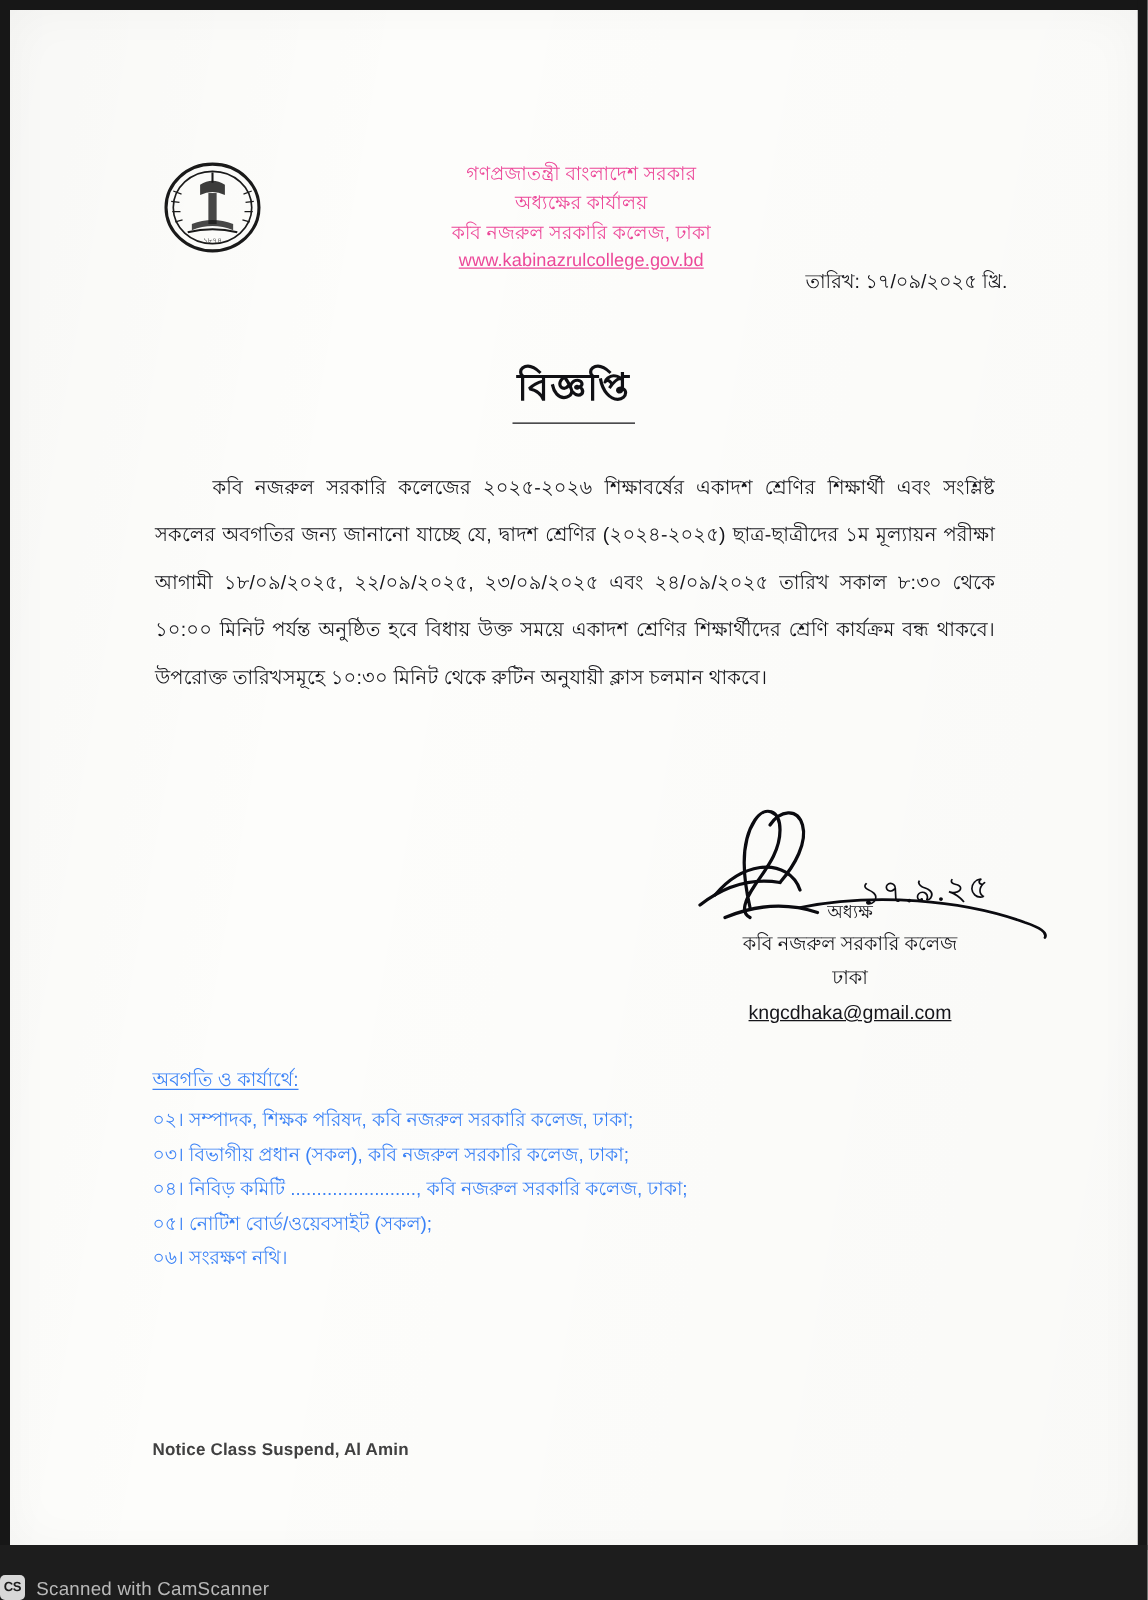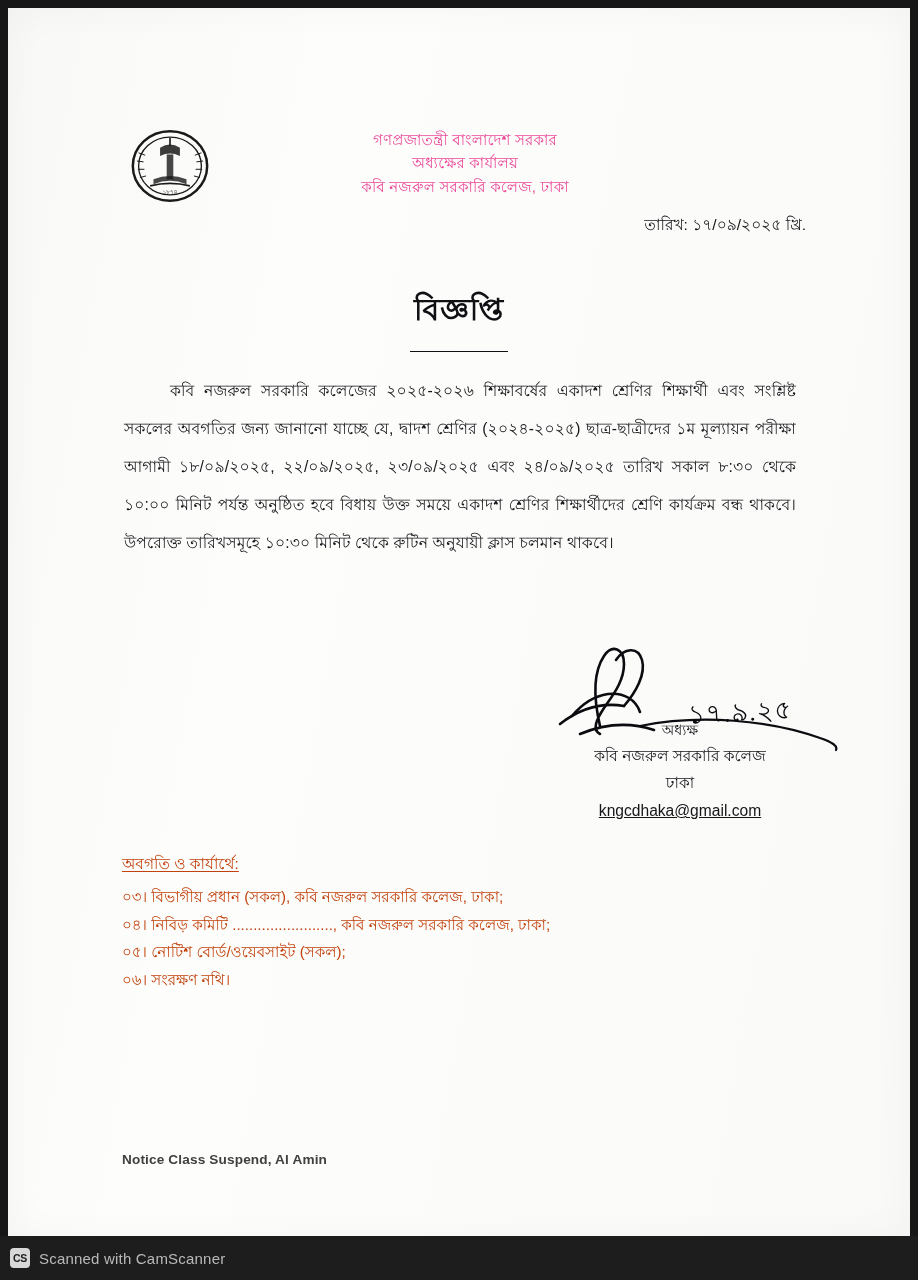--- a/index.html
+++ b/index.html
@@ -79,21 +79,21 @@
     text-align: center;
     font-size: 30px;
     color: #101014;
     font-family: "Liberation Serif", serif;
     font-weight: 700;
     letter-spacing: 1px;
   }
   .title span {
     display: inline-block;
     border-bottom: 1.6px solid #101014;
-    padding: 0 4px 14px 4px;
+    padding: 0 4px 1px 4px;
   }
 
   
   .body-para {
     position: absolute;
     left: 124px;
     top: 372px;
     width: 672px;
     font-size: 15.6px;
     line-height: 2.43;
@@ -138,21 +138,21 @@
     text-decoration: underline;
     font-size: 15.6px;
   }
 
   
   .dist {
     position: absolute;
     left: 122px;
     top: 852px;
     width: 700px;
-    color: #c2410c;
+    color: #3b82f6;
   }
   .dist-head {
     font-size: 15.4px;
     text-decoration: underline;
     text-underline-offset: 2px;
     margin-bottom: 5px;
   }
   .dist-item {
     font-size: 15.1px;
     line-height: 1.83;
@@ -172,22 +172,21 @@
 
   
   .scan-bar {
     position: absolute;
     left: 0;
     bottom: 0;
     width: 918px;
     height: 44px;
     background: #1d1d1d;
     display: flex;
-    align-items: center;
-    padding-left: 10px;
+    align-items: flex-end;
     box-sizing: border-box;
   }
   .cs-badge {
     width: 20px;
     height: 20px;
     border-radius: 4px;
     background: #d8d8d8;
     color: #1d1d1d;
     font-size: 10.5px;
     font-weight: 700;
@@ -244,20 +243,21 @@
       <path d="M30 62 Q50 54 70 62 L70 68 Q50 60 30 68 Z" fill="#1a1a1a" opacity=".8"></path>
       <path d="M26 70 Q50 64 74 70" fill="none" stroke="#1a1a1a" stroke-width="2"></path>
       <text x="50" y="80" font-size="7" text-anchor="middle" fill="#1a1a1a" font-family="Liberation Sans, sans-serif">১৮৭৪</text>
     </svg>
   </div>
 
   <div class="header-text">
     <div>গণপ্রজাতন্ত্রী বাংলাদেশ সরকার</div>
     <div>অধ্যক্ষের কার্যালয়</div>
     <div>কবি নজরুল সরকারি কলেজ, ঢাকা</div>
+    <div class="header-web">www.kabinazrulcollege.gov.bd</div>
   </div>
 
   <div class="date-line">তারিখ: ১৭/০৯/২০২৫ খ্রি.</div>
 
   <div class="title">
     <span>বিজ্ঞপ্তি</span>
   </div>
 
   <div class="body-para">কবি নজরুল সরকারি কলেজের ২০২৫-২০২৬ শিক্ষাবর্ষের একাদশ শ্রেণির শিক্ষার্থী এবং সংশ্লিষ্ট সকলের অবগতির জন্য জানানো যাচ্ছে যে, দ্বাদশ শ্রেণির (২০২৪-২০২৫) ছাত্র-ছাত্রীদের ১ম মূল্যায়ন পরীক্ষা আগামী ১৮/০৯/২০২৫, ২২/০৯/২০২৫, ২৩/০৯/২০২৫ এবং ২৪/০৯/২০২৫ তারিখ সকাল ৮:৩০ থেকে ১০:০০ মিনিট পর্যন্ত অনুষ্ঠিত হবে বিধায় উক্ত সময়ে একাদশ শ্রেণির শিক্ষার্থীদের শ্রেণি কার্যক্রম বন্ধ থাকবে। উপরোক্ত তারিখসমূহে ১০:৩০ মিনিট থেকে রুটিন অনুযায়ী ক্লাস চলমান থাকবে।</div>
 
@@ -277,20 +277,21 @@
 
   <div class="sign-lines">
     <div class="role">অধ্যক্ষ</div>
     <div>কবি নজরুল সরকারি কলেজ</div>
     <div>ঢাকা</div>
     <div class="sign-email">kngcdhaka@gmail.com</div>
   </div>
 
   <div class="dist">
     <div class="dist-head">অবগতি ও কার্যার্থে:</div>
+    <div class="dist-item">০২। সম্পাদক, শিক্ষক পরিষদ, কবি নজরুল সরকারি কলেজ, ঢাকা;</div>
     <div class="dist-item">০৩। বিভাগীয় প্রধান (সকল), কবি নজরুল সরকারি কলেজ, ঢাকা;</div>
     <div class="dist-item">০৪। নিবিড় কমিটি ........................, কবি নজরুল সরকারি কলেজ, ঢাকা;</div>
     <div class="dist-item">০৫। নোটিশ বোর্ড/ওয়েবসাইট (সকল);</div>
     <div class="dist-item">০৬। সংরক্ষণ নথি।</div>
   </div>
 
   <div class="footer-note">Notice Class Suspend, Al Amin</div>
 
   <div class="scan-bar">
     <div class="cs-badge">CS</div>

